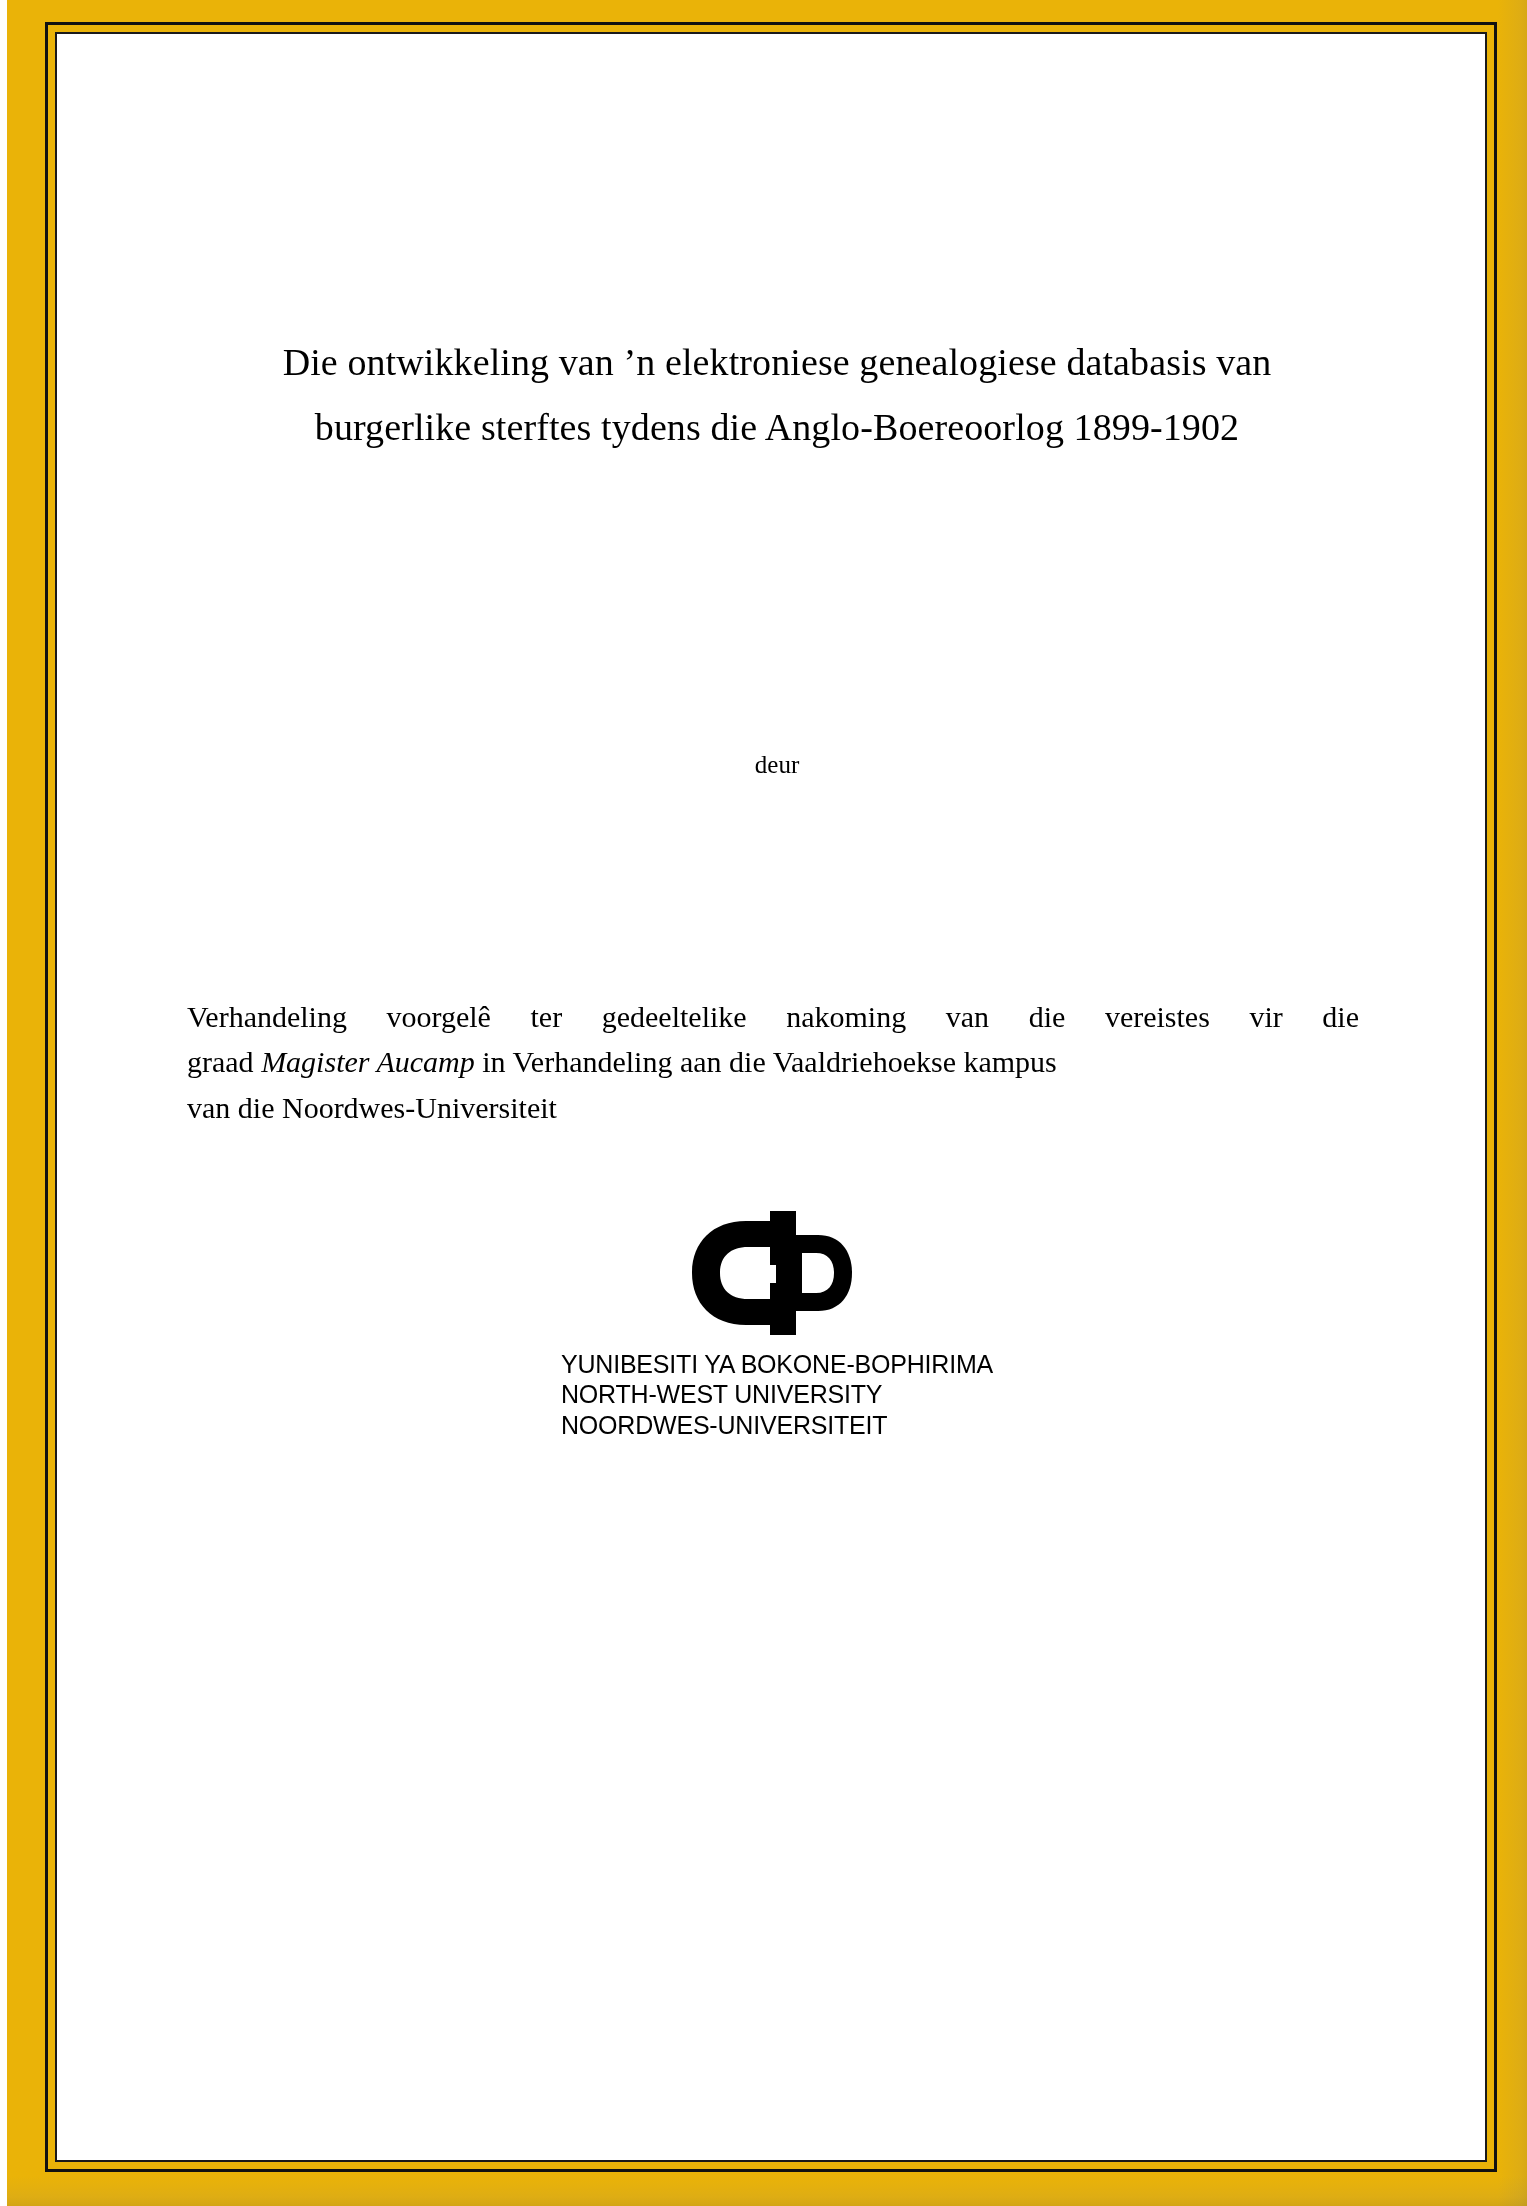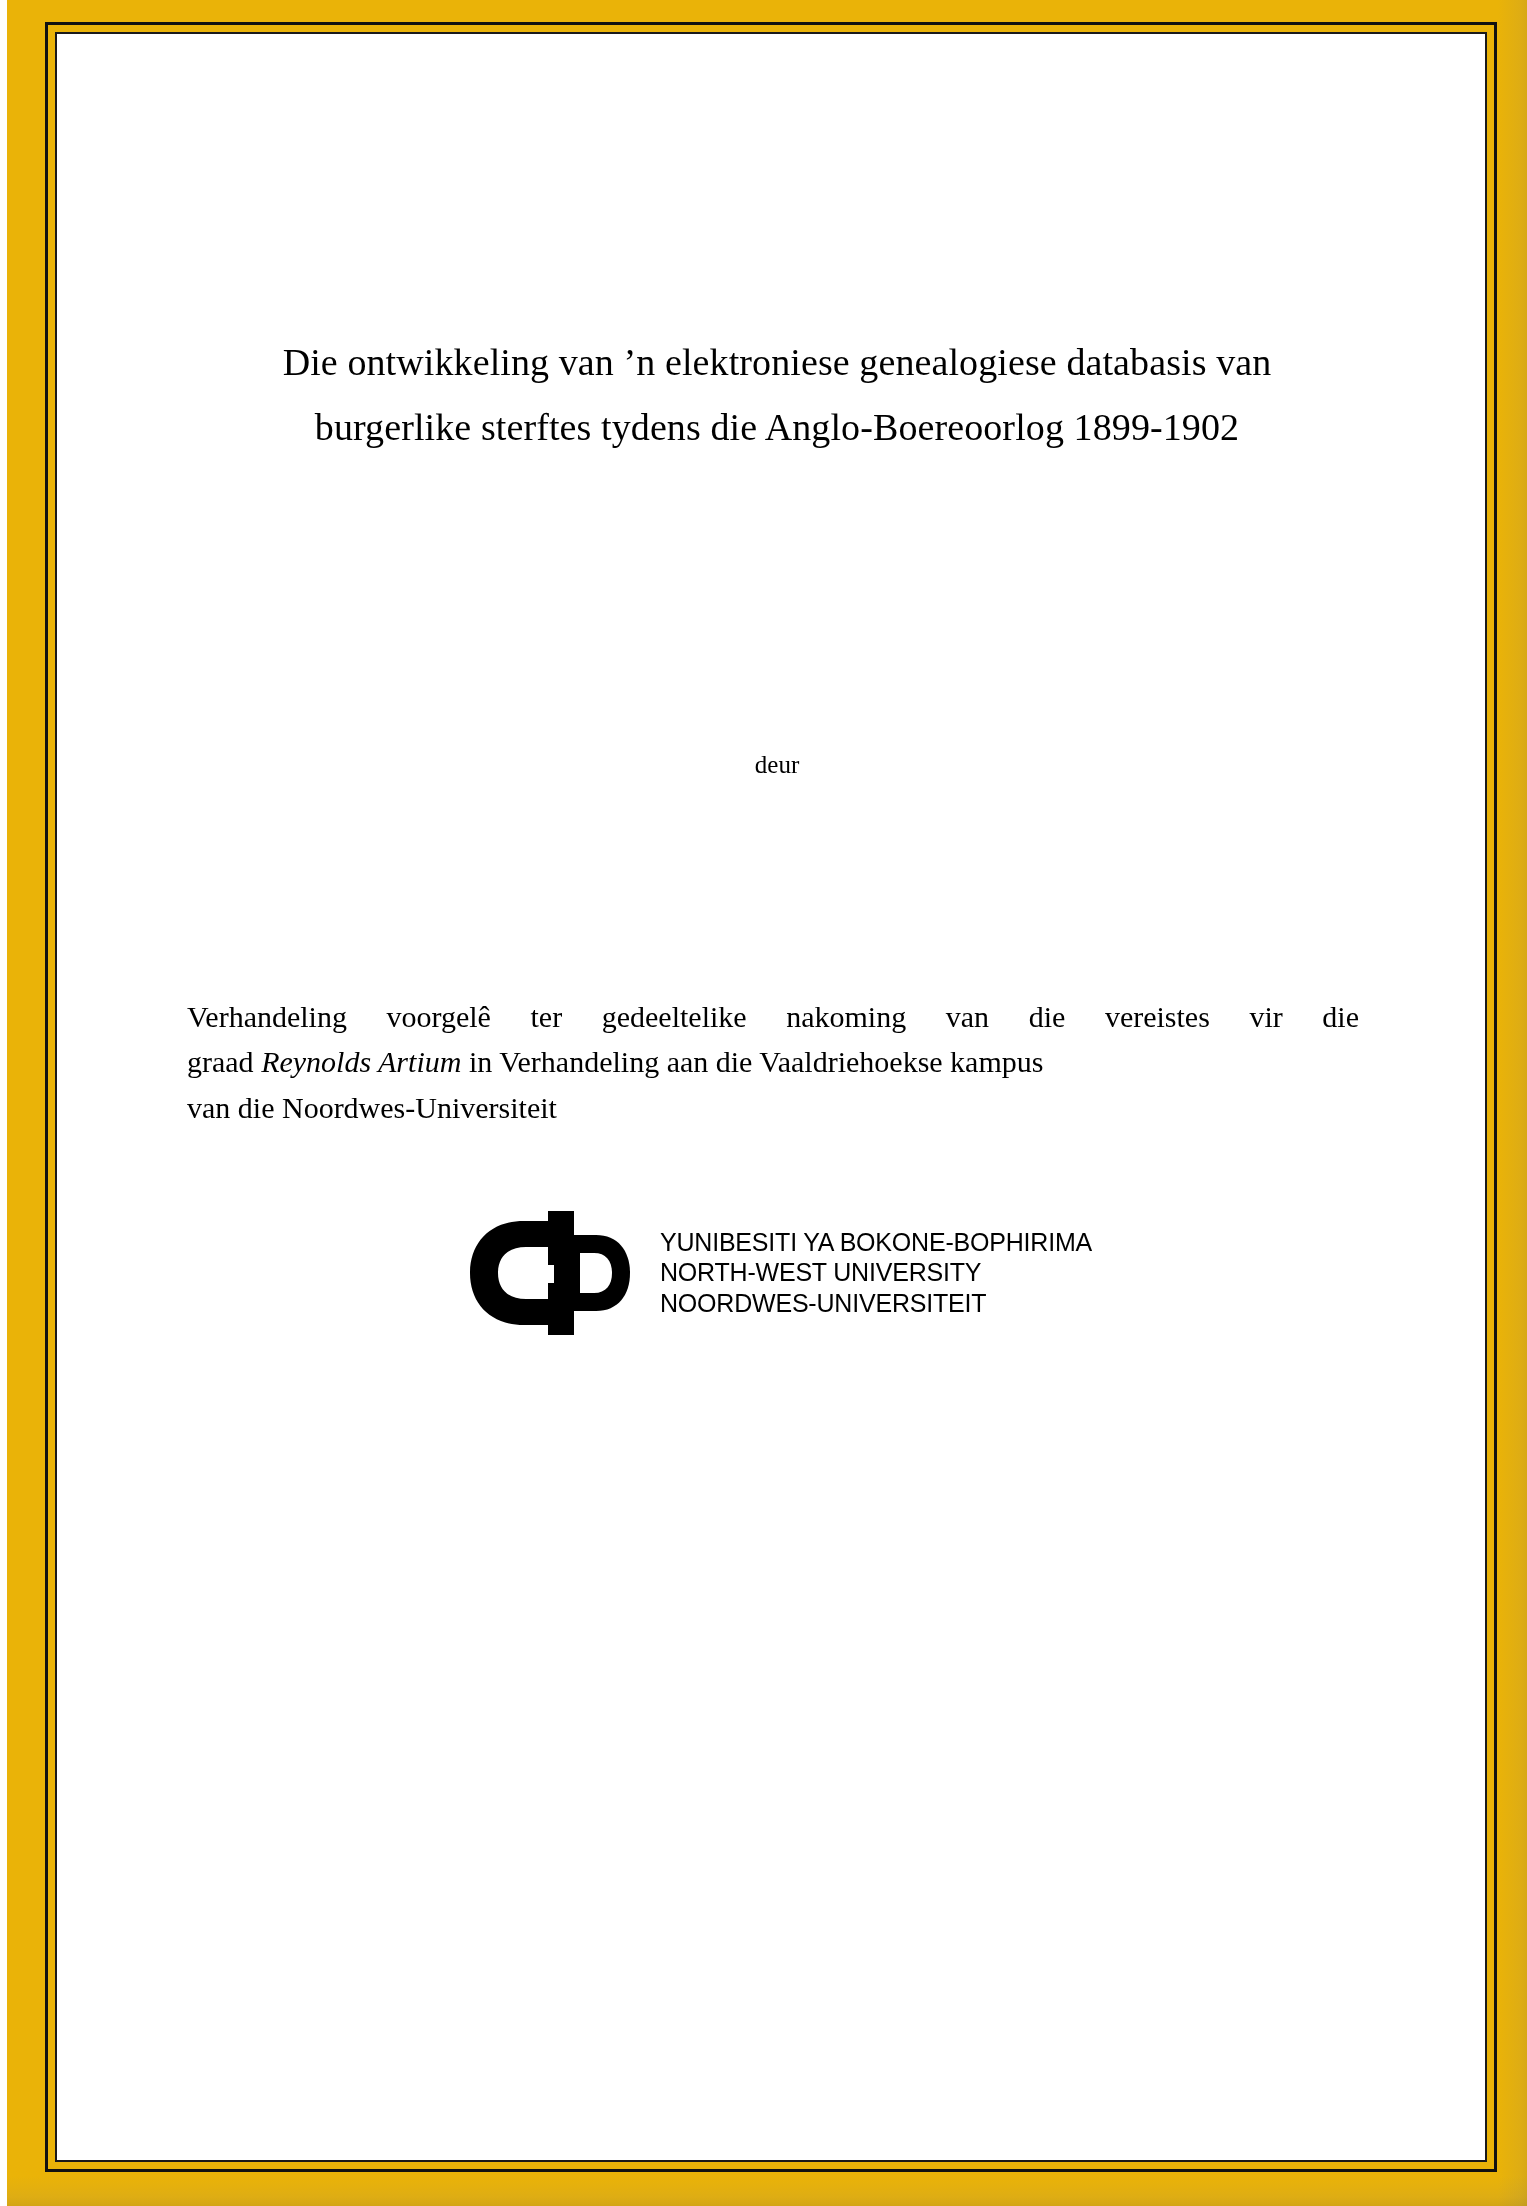--- a/index.html
+++ b/index.html
@@ -116,20 +116,21 @@
   }
   .supervisor-block div { display: block; }
 
   
   .logo-row {
     margin-top: 78px;
     display: flex;
     align-items: center;
     justify-content: center;
     gap: 12px;
+    flex-direction: column;
   }
   .logo-mark {
     width: 186px;
     height: 128px;
     position: relative;
     flex: none;
   }
   .logo-text {
     font-family: "Liberation Sans", sans-serif;
     font-size: 25px;
@@ -152,21 +153,21 @@
     <div class="doc-title">
       <span class="line">Die ontwikkeling van ’n elektroniese genealogiese databasis van</span>
       <span class="line">burgerlike sterftes tydens die Anglo-Boereoorlog 1899-1902</span>
     </div>
 
     <div class="by-word">deur</div>
 
 
     <div class="statement">
       <div class="l1">Verhandeling voorgelê ter gedeeltelike nakoming van die vereistes vir die</div>
-      <div class="l2"><span>graad </span><i>Reynolds Artium</i><span> in Verhandeling aan die Vaaldriehoekse kampus</span></div>
+      <div class="l2"><span>graad </span><i>Magister Aucamp</i><span> in Verhandeling aan die Vaaldriehoekse kampus</span></div>
       <div class="l3">van die Noordwes-Universiteit</div>
     </div>
 
 
     <div class="logo-row">
       <div class="logo-mark">
         <svg viewBox="0 0 186 128" width="186" height="128" aria-hidden="true">
 
           <path d="M62 12 C28 12 8 34 8 64 C8 94 28 116 62 116 L86 116 L86 90 L64 90 C46 90 36 80 36 64 C36 48 46 38 64 38 L86 38 L86 12 Z" fill="#000000"></path>
 

